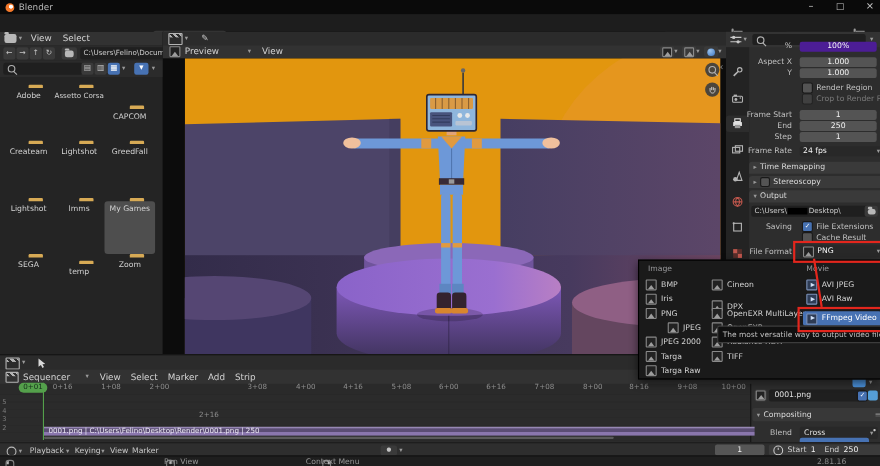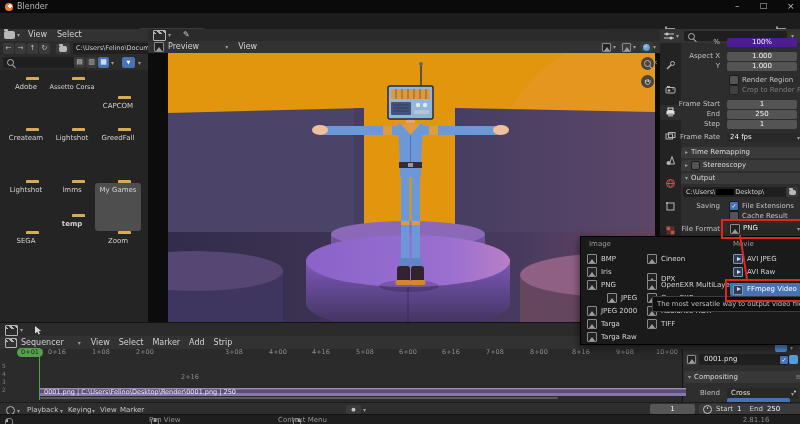--- a/index.html
+++ b/index.html
@@ -140,21 +140,21 @@
     <div class="cell" style="left:3px;top:51px;"><span class="fo"></span><span class="lab">Adobe</span></div>
     <div class="cell" style="left:49px;top:51px;"><span class="fo"></span><span class="lab" style="font-size:6.5px;">Assetto Corsa</span></div>
     <div class="cell" style="left:95px;top:50px;margin-top:20px;"><span class="fo"></span><span class="lab">CAPCOM</span></div>
     <div class="cell" style="left:3px;top:102px;"><span class="fo"></span><span class="lab">Createam</span></div>
     <div class="cell" style="left:49px;top:102px;"><span class="fo"></span><span class="lab">Lightshot</span></div>
     <div class="cell" style="left:95px;top:102px;"><span class="fo"></span><span class="lab">GreedFall</span></div>
     <div class="cell" style="left:3px;top:154px;"><span class="fo"></span><span class="lab">Lightshot</span></div>
     <div class="cell" style="left:49px;top:154px;"><span class="fo"></span><span class="lab">lmms</span></div>
     <div class="cell sel" style="left:95px;top:154px;"><span class="fo"></span><span class="lab">My Games</span></div>
     <div class="cell" style="left:3px;top:205px;"><span class="fo"></span><span class="lab">SEGA</span></div>
-    <div class="cell" style="left:49px;top:188px;font-weight:bold;"><span class="fo"></span><span class="lab">temp</span></div>
+    <div class="cell" style="left:49px;top:211px;"><span class="fo"></span><span class="lab">temp</span></div>
     <div class="cell" style="left:95px;top:205px;"><span class="fo"></span><span class="lab">Zoom</span></div>
   </div>
 
   <div class="a" style="left:148px;top:29px;width:512px;height:293px;background:#0c0c0c;">
     <div class="a r" style="left:0;top:0;width:512px;height:12px;background:#2b2b2b;">
       <span class="clap" style="margin-left:5px;"></span>
       <span class="v" style="margin-left:2px;">▾</span>
       <span style="margin-left:12px;font-size:8px;color:#c8c8c8;">✎</span>
     </div>
     <div class="a r" style="left:0;top:12px;width:512px;height:12px;background:#323232;">

